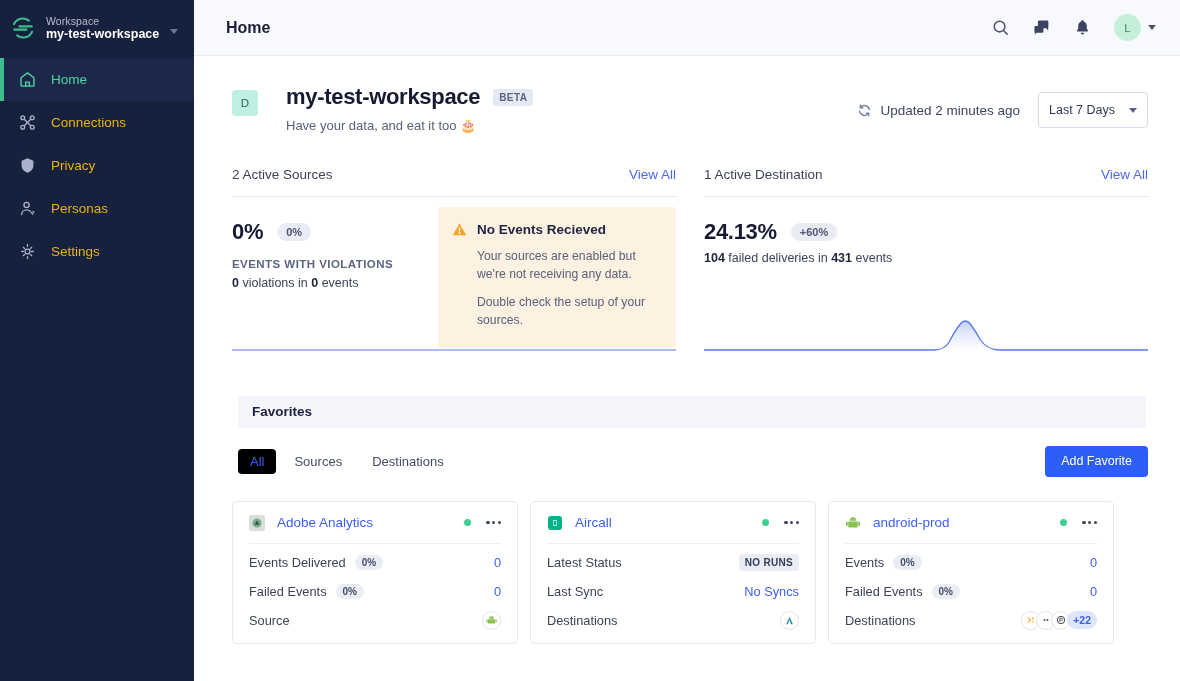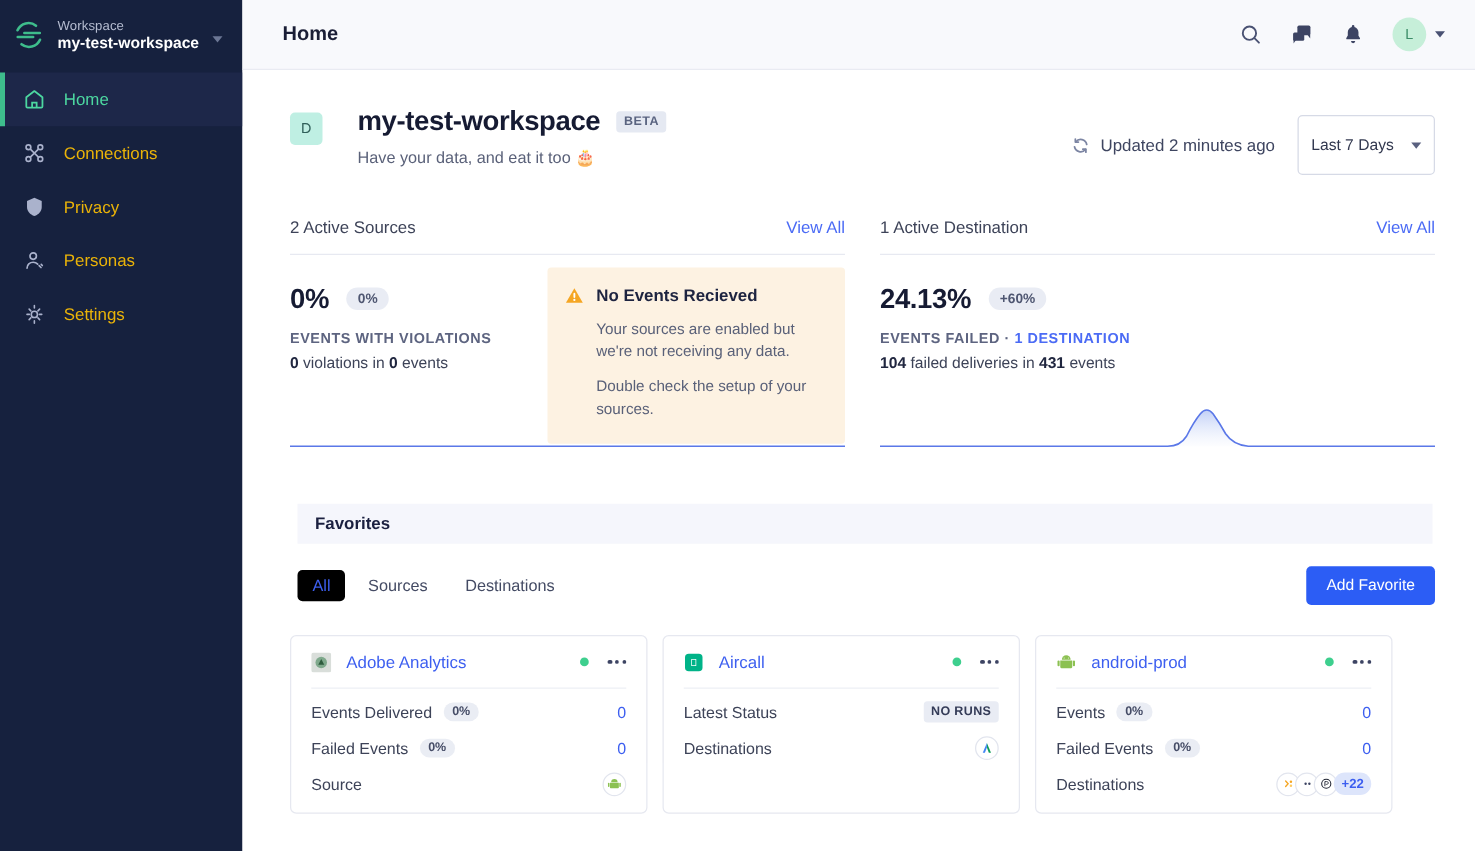--- a/index.html
+++ b/index.html
@@ -85,21 +85,21 @@
   .beta-badge {
     background: #E5E9F2; color: #5A6480; font-size: 10px; font-weight: 700;
     letter-spacing: .4px; padding: 3px 6px; border-radius: 3px;
   }
   .ws-tagline { font-size: 13px; color: #5A6179; margin-top: 8px; }
   .ws-row-right { margin-left: auto; display: flex; align-items: center; gap: 18px; padding-top: 8px; }
   .updated { display: flex; align-items: center; gap: 8px; font-size: 13.5px; color: #3E4560; }
   .refresh-ico { width: 15px; height: 15px; display: block; }
   .range-select {
     border: 1px solid #D6DAE6; border-radius: 4px; background: #fff;
-    height: 48px; min-width: 110px; display: flex; align-items: center;
+    height: 36px; min-width: 110px; display: flex; align-items: center;
     padding: 0 10px; font-size: 12.5px; color: #32384F; cursor: pointer; 
   }
   .range-select .sel-caret {
     margin-left: auto; width: 0; height: 0;
     border-left: 4px solid transparent; border-right: 4px solid transparent;
     border-top: 5px solid #5A6180;
   }
 
   
   .stats { display: flex; gap: 28px; margin-top: 34px; }
@@ -385,21 +385,20 @@
           <div class="panel-head">
             <span class="ph-title">1 Active Destination</span>
             <span class="ph-link">View All</span>
           </div>
           <div class="panel-body">
             <div class="stat-col">
               <div class="stat-top">
                 <span class="stat-num">24.13%</span>
                 <span class="stat-pill">+60%</span>
               </div>
-              <div class="stat-label"><span>EVENTS FAILED · </span><span class="lbl-link">1 DESTINATION</span></div>
               <div class="stat-sub"><b>104</b><span> failed deliveries in </span><b>431</b><span> events</span></div>
             </div>
           </div>
           <div class="spark">
             <svg viewBox="0 0 440 44" preserveAspectRatio="none">
               <defs>
                 <linearGradient id="sparkfill" x1="0" y1="0" x2="0" y2="1">
                   <stop offset="0%" stop-color="#8FA9F0" stop-opacity=".55"></stop>
                   <stop offset="100%" stop-color="#CBD9F8" stop-opacity=".05"></stop>
                 </linearGradient>
@@ -496,20 +495,26 @@
             </div>
             <div class="card-rule"></div>
             <div class="card-row">
               <span class="rl">
                   <span>Latest Status</span>
                 </span>
               <span class="row-val grey-badge">NO RUNS</span>
             </div>
             <div class="card-row">
               <span class="rl">
+                  <span>Last Sync</span>
+                </span>
+              <span class="row-val">No Syncs</span>
+            </div>
+            <div class="card-row">
+              <span class="rl">
                   <span>Destinations</span>
                 </span>
               <span class="dest-ico-circle">
                 <svg viewBox="0 0 12 12" width="11" height="11">
                   <path d="M6 1.6 9.6 10H7.7L6 5.4z" fill="#0F9D58"></path>
                   <path d="M6 1.6 2.4 10h1.9L6 5.4z" fill="#4285F4"></path>
                 </svg>
               </span>
             </div>
           </div>

